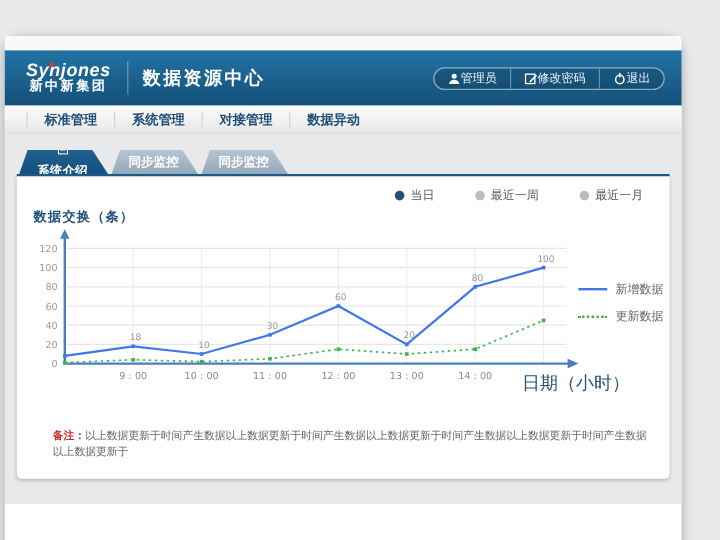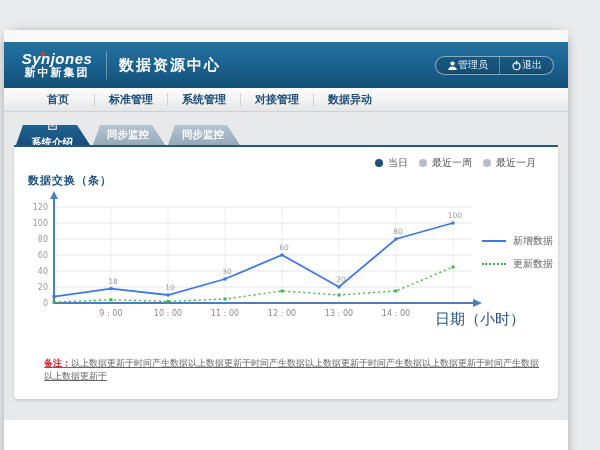--- a/index.html
+++ b/index.html
@@ -62,39 +62,39 @@
   }
   .tab.active { background:linear-gradient(#20628f,#164e7c); min-width:74px;flex-direction:column; }
   .tab.inactive { background:linear-gradient(#b6c4d1,#94a9ba); min-width:64px;text-align:right; }
 
   .panel {
     background:#fff; height:252px; border-radius:0 0 4px 4px;
     box-shadow:0 1px 3px rgba(0,0,0,.18); position:relative;
   }
 
   
-  .filter-group { position:absolute; right:22px; top:9px; display:flex; gap:11px; align-items:flex-end; }
+  .filter-group { position:absolute; right:22px; top:9px; display:flex; gap:34px; align-items:flex-end; }
   .filter-option { display:flex; align-items:center; gap:5px; font-size:10px; color:#555; cursor:pointer; }
   .radio-dot { width:8px; height:8px; border-radius:50%; background:#b9bdc1; display:inline-block; }
   .radio-dot.on { background:#1f4e79; }
 
   .y-axis-title { position:absolute; left:14px; top:26px; font-size:11px; font-weight:bold; color:#23527c; letter-spacing:1px;font-family:Liberation Serif, serif; }
   .x-axis-title { position:absolute; left:421px; top:163px; font-size:15px; font-weight:normal; color:#23527c; }
 
   .chart-svg { position:absolute; left:12px; top:35px; }
   svg text { font-family:"DejaVu Sans","Liberation Sans",sans-serif; }
 
   
   .chart-legend { position:absolute; left:468px; top:87px; }
   .legend-item { display:flex; align-items:center; gap:7px; height:14px; margin-bottom:9px; }
   .legend-sample { width:24px; height:0; display:inline-block; }
   .legend-label { font-size:10px; color:#666; }
 
   
-  .footer-note { position:absolute; left:30px; top:210px; font-size:9px; color:#666; width:500px;text-decoration:underline; }
+  .footer-note { position:absolute; left:30px; top:210px; font-size:9px; color:#666; width:500px; }
   .footer-note .note-label { color:#cc2a2a; font-weight:bold; }
 </style>
 </head>
 <body>
 
 <div class="window">
   <div class="window-top-strip"></div>
 
   <div class="app-header">
     <div class="logo">
@@ -111,31 +111,39 @@
           <svg width="11" height="11" viewBox="0 0 12 12">
               <circle cx="6" cy="3.8" r="2.3" fill="#fff"></circle>
               <path d="M1.3 11c.2-2.6 2.2-4 4.7-4s4.5 1.4 4.7 4z" fill="#fff"></path>
             </svg>
         </span>
         <span>管理员</span>
       </div>
       <div class="header-btn">
         <span>
           <svg width="11" height="11" viewBox="0 0 12 12">
+              <rect x="1" y="2" width="8.5" height="8.5" fill="none" stroke="#fff" stroke-width="1.2"></rect>
+              <path d="M4.5 8.5l6-6 1 1-6 6z" fill="#fff"></path>
+            </svg>
+        </span>
+        <span>修改密码</span>
+      </div>
+      <div class="header-btn">
+        <span>
+          <svg width="11" height="11" viewBox="0 0 12 12">
               <circle cx="6" cy="6.8" r="3.8" fill="none" stroke="#fff" stroke-width="1.3"></circle>
               <line x1="6" y1="0.8" x2="6" y2="5" stroke="#fff" stroke-width="1.4"></line>
             </svg>
         </span>
         <span>退出</span>
       </div>
     </div>
   </div>
 
   <div class="nav-bar">
-    <div class="nav-item">首页</div>
     <div class="nav-sep"></div>
     <div class="nav-item">标准管理</div>
     <div class="nav-sep"></div>
     <div class="nav-item">系统管理</div>
     <div class="nav-sep"></div>
     <div class="nav-item">对接管理</div>
     <div class="nav-sep"></div>
     <div class="nav-item">数据异动</div>
   </div>
 

